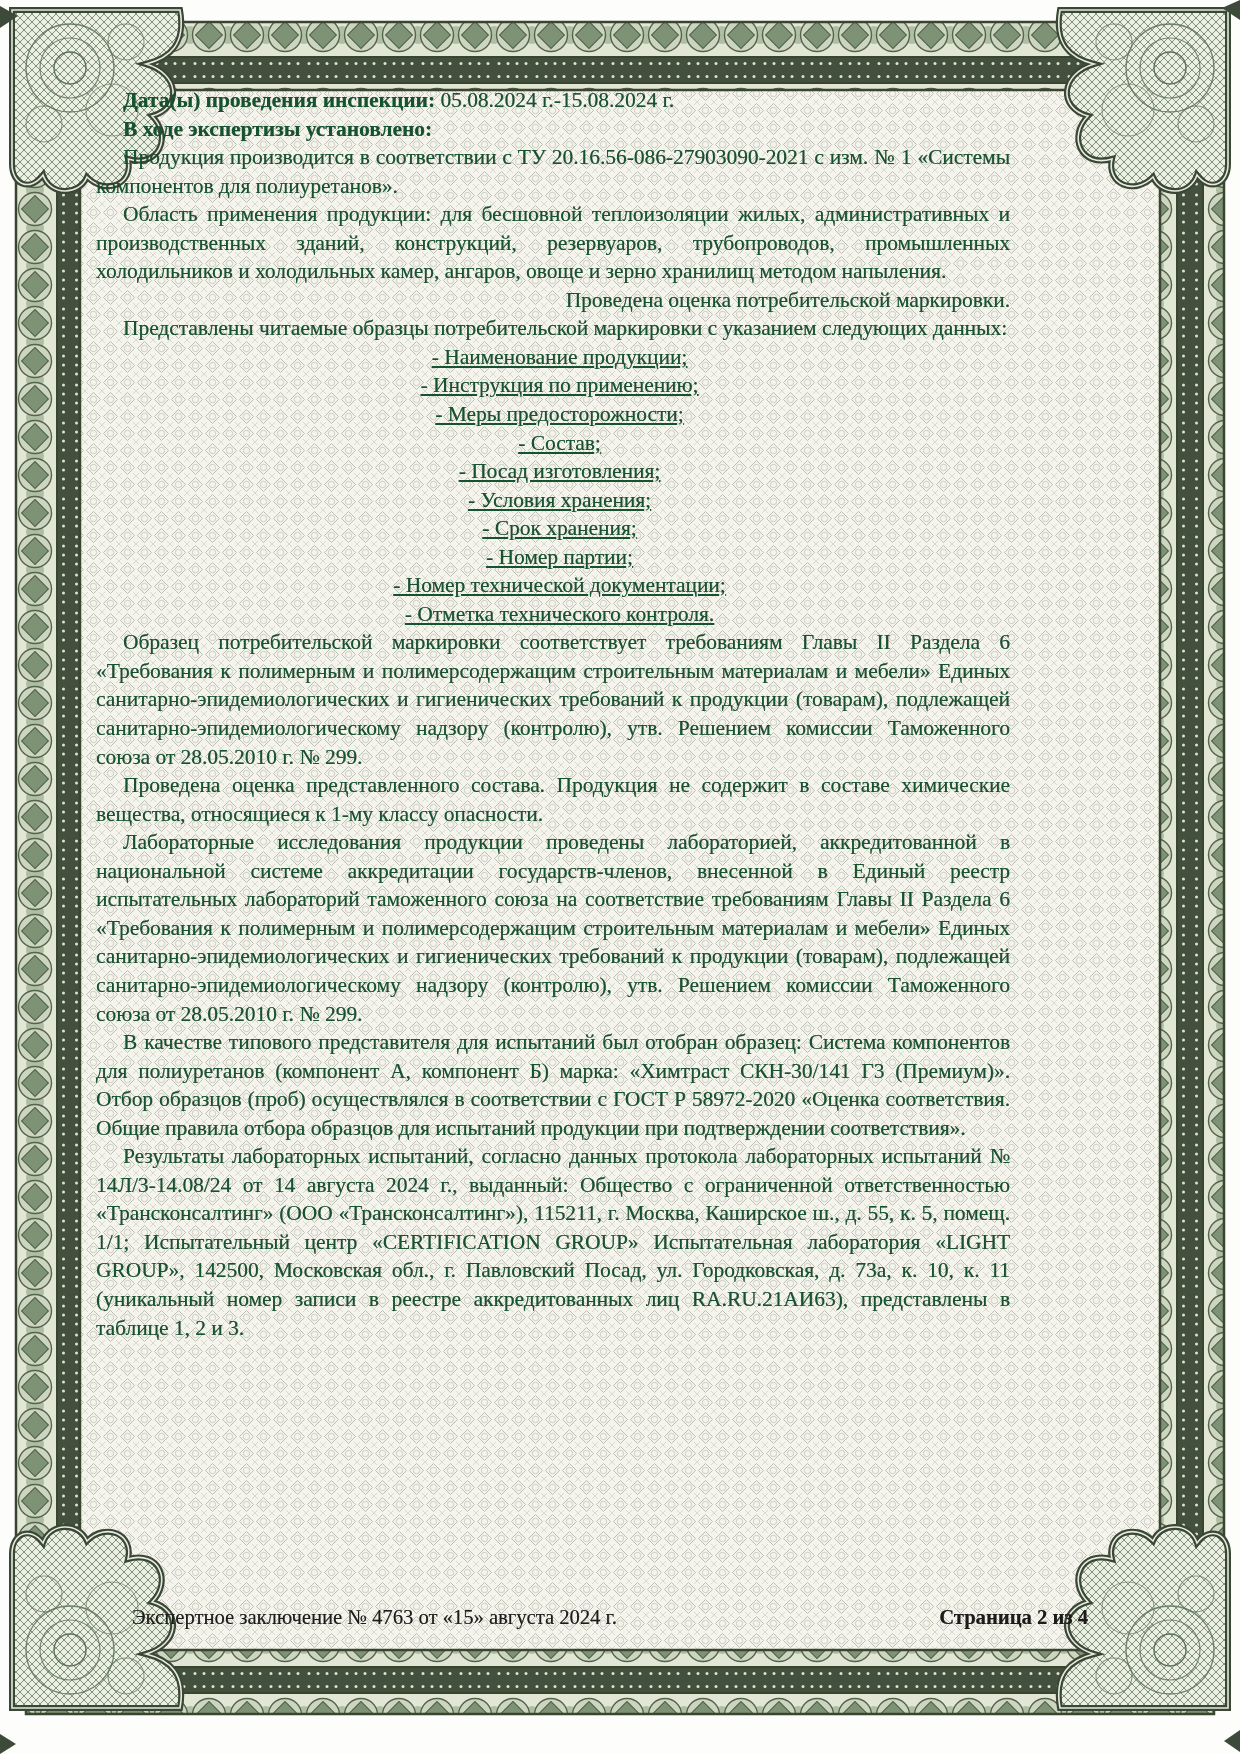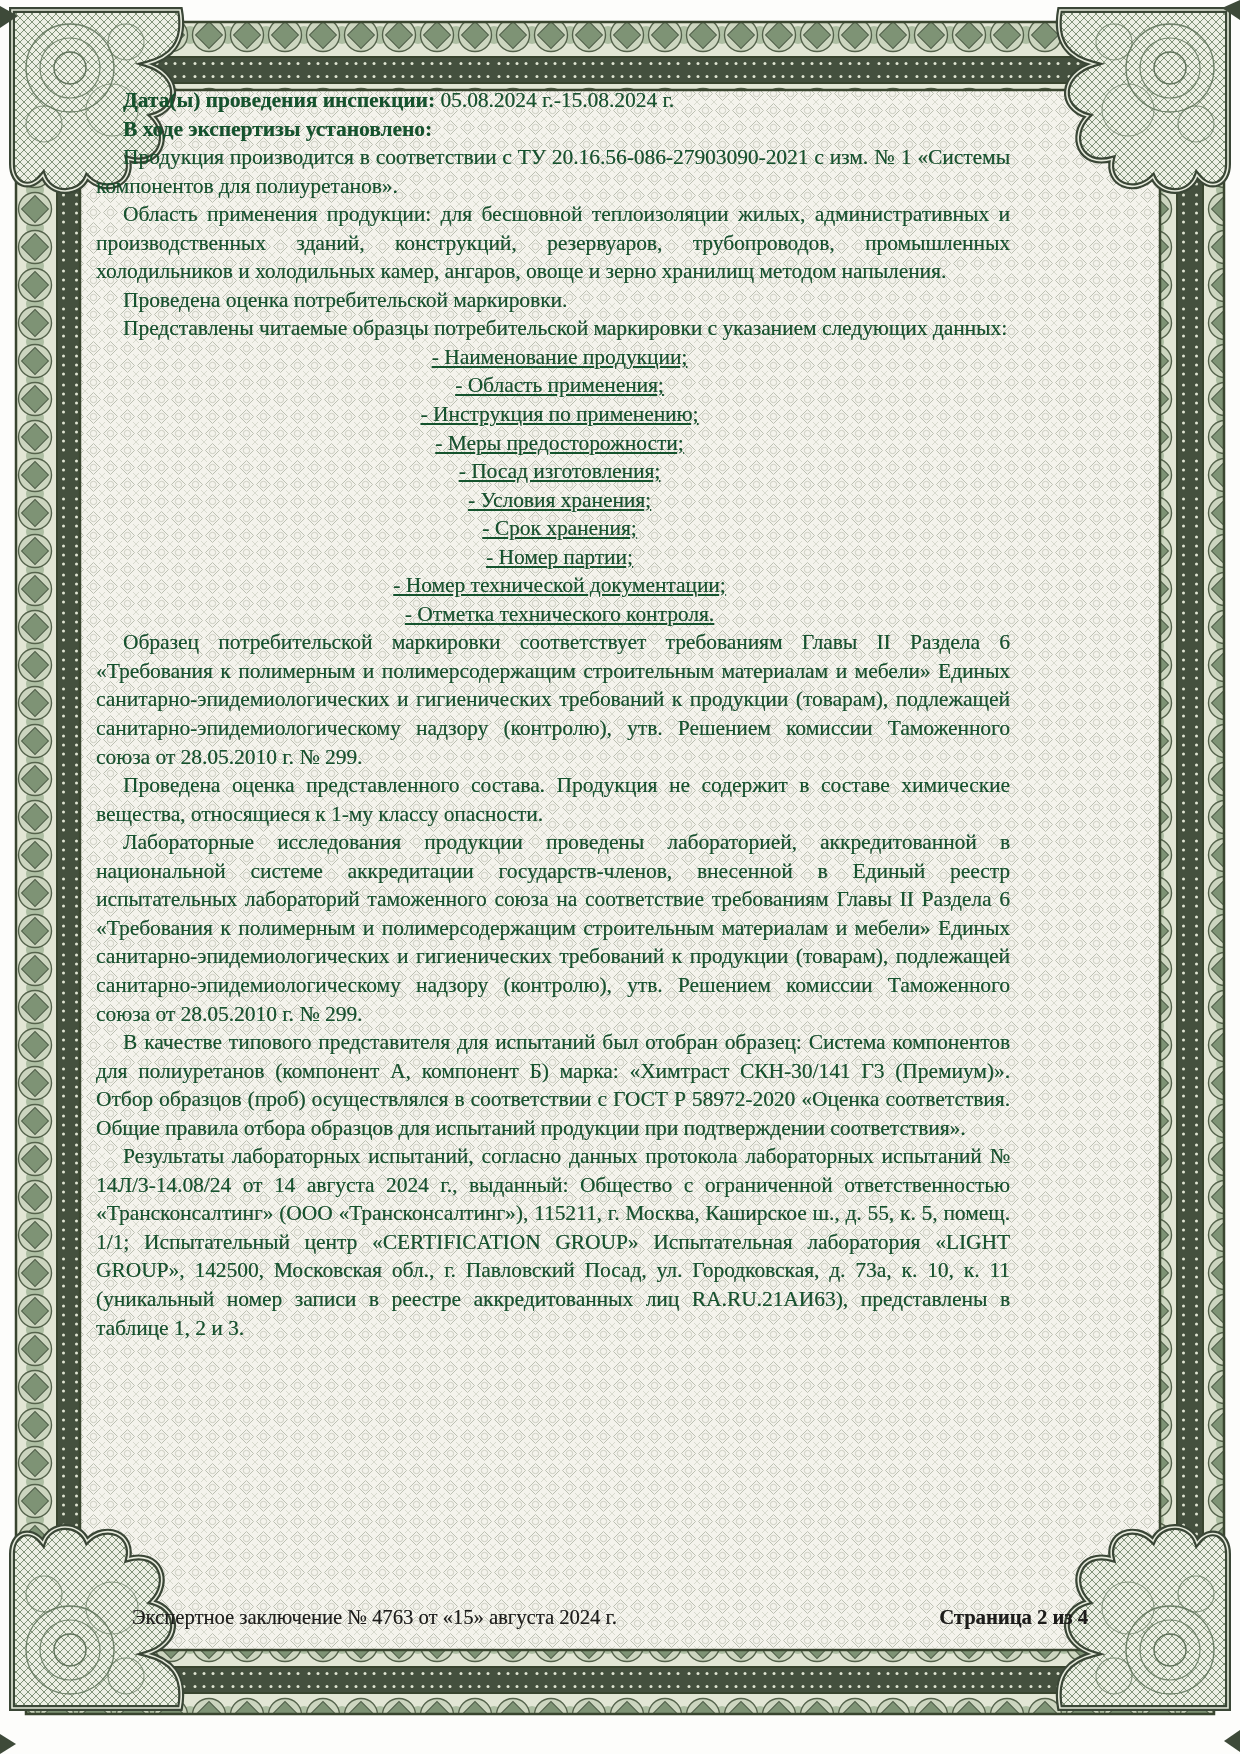--- a/index.html
+++ b/index.html
@@ -4,21 +4,21 @@
 <style>
   html,body{margin:0;padding:0;background:#ffffff;}
   body{width:1240px;height:1754px;position:relative;font-family:"Liberation Serif","DejaVu Serif",serif;}
   .bg-svg{position:absolute;left:0;top:0;width:1240px;height:1754px;z-index:0;}
   .content{
     position:absolute;left:96px;top:86px;width:914px;z-index:2;
     font-size:21.4px;line-height:28.55px;color:#14532d;
     text-shadow:0.35px 0 0 rgba(20,20,20,0.45);
   }
   .content p{margin:0;text-align:justify;text-indent:27px;}
-  .content p.noj{text-align:left;}
+  .content p.noj{text-align:right;}
   .hdr-line{text-indent:27px;text-align:left;}
   b,.b{font-weight:bold;}
   .mark-item{padding-left:13px;text-align:center;text-decoration:underline;}
   .footer{
     position:absolute;left:96px;top:1606px;width:992px;z-index:2;
     display:flex;justify-content:space-between;align-items:flex-start;
     font-size:20.6px;color:#1c1c1a;text-shadow:0.35px 0 0 rgba(20,20,20,0.45);
   }
   .footer .fl{margin-left:36px;}
   .footer .fr{font-weight:bold;}
@@ -113,23 +113,23 @@
   <p class="hdr-line"><b>Дата(ы) проведения инспекции:</b><span> 05.08.2024 г.-15.08.2024 г.</span></p>
   <p class="hdr-line b">В ходе экспертизы установлено:</p>
 
   <p>Продукция производится в соответствии с ТУ 20.16.56-086-27903090-2021 с изм. № 1 «Системы компонентов для полиуретанов».</p>
   <p>Область применения продукции: для бесшовной теплоизоляции жилых, административных и производственных зданий, конструкций, резервуаров, трубопроводов, промышленных холодильников и холодильных камер, ангаров, овоще и зерно хранилищ методом напыления.</p>
   <p class="noj">Проведена оценка потребительской маркировки.</p>
   <p>Представлены читаемые образцы потребительской маркировки с указанием следующих данных:</p>
 
   <div>
     <div class="mark-item">- Наименование продукции;</div>
-    <div class="mark-item">- Область применения;</div>
     <div class="mark-item">- Инструкция по применению;</div>
     <div class="mark-item">- Меры предосторожности;</div>
+    <div class="mark-item">- Состав;</div>
     <div class="mark-item">- Посад изготовления;</div>
     <div class="mark-item">- Условия хранения;</div>
     <div class="mark-item">- Срок хранения;</div>
     <div class="mark-item">- Номер партии;</div>
     <div class="mark-item">- Номер технической документации;</div>
     <div class="mark-item">- Отметка технического контроля.</div>
   </div>
 
   <p>Образец потребительской маркировки соответствует требованиям Главы II Раздела 6 «Требования к полимерным и полимерсодержащим строительным материалам и мебели» Единых санитарно-эпидемиологических и гигиенических требований к продукции (товарам), подлежащей санитарно-эпидемиологическому надзору (контролю), утв. Решением комиссии Таможенного союза от 28.05.2010 г. № 299.</p>
   <p>Проведена оценка представленного состава. Продукция не содержит в составе химические вещества, относящиеся к 1-му классу опасности.</p>

